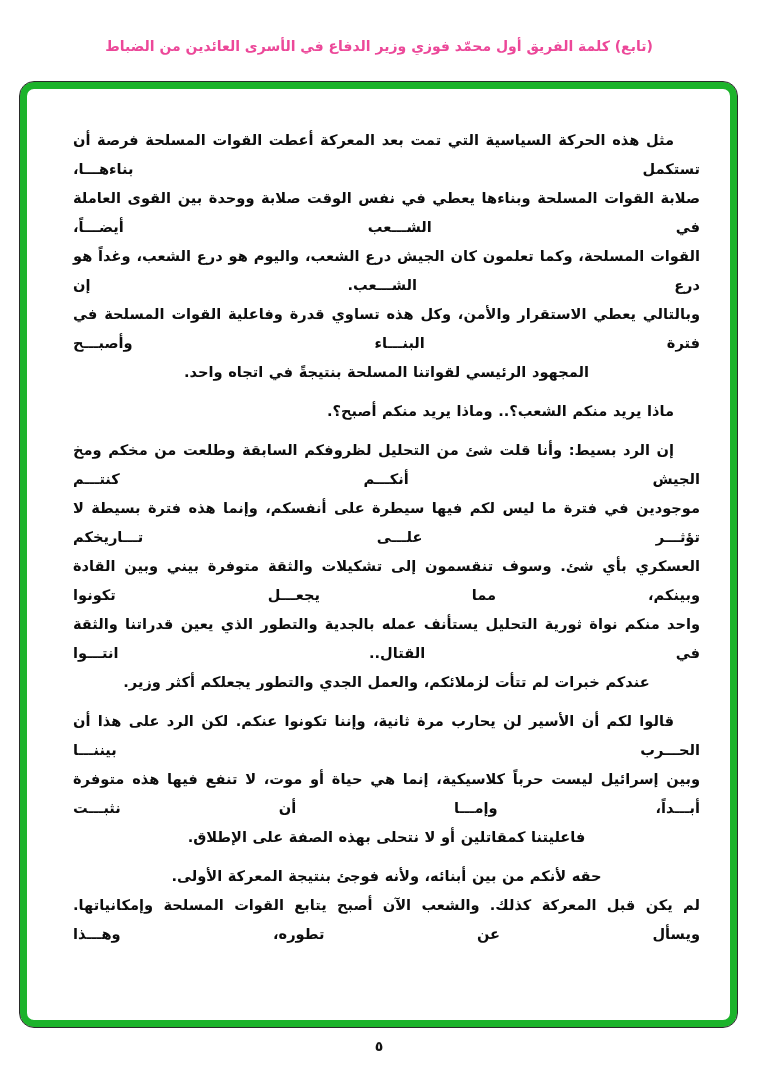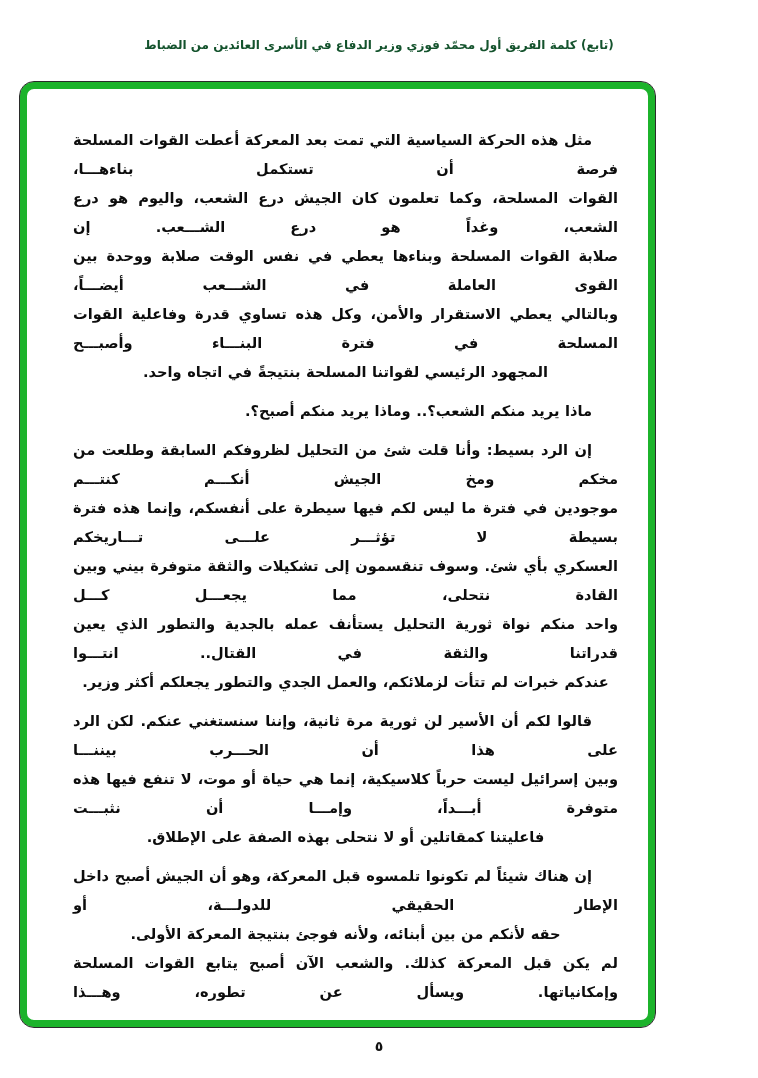--- a/index.html
+++ b/index.html
@@ -16,29 +16,29 @@
     color: #0d0d0d;
   }
   .header-title {
     position: absolute;
     top: 38px;
     left: 0;
     right: 0;
     text-align: center;
     direction: rtl;
     font-weight: bold;
-    font-size: 12px;
+    font-size: 14px;
     letter-spacing: 0.2px;
-    color: #14532d;
+    color: #ec4899;
   }
   .frame {
     position: absolute;
     left: 20px;
     top: 82px;
-    width: 635px;
+    width: 717px;
     height: 945px;
     box-sizing: border-box;
     border: 7px solid #1cb32b;
     border-radius: 14px;
     outline: 1px solid #2a2a2a;
     padding: 36px 30px 0 46px;
   }
   .doc-body {
     direction: rtl;
     font-weight: bold;
@@ -72,42 +72,41 @@
 </style>
 </head>
 <body>
 
 <div class="header-title">(تابع) كلمة الفريق أول محمّد فوزي وزير الدفاع في الأسرى العائدين من الضباط</div>
 
 <div class="frame">
   <div class="doc-body" id="paragraphs">
       <div class="para">
         <div class="ln first">مثل هذه الحركة السياسية التي تمت بعد المعركة أعطت القوات المسلحة فرصة أن تستكمل بناءهـــا،</div>
+        <div class="ln">صلابة القوات المسلحة وبناءها يعطي في نفس الوقت صلابة ووحدة بين القوى العاملة في الشـــعب أيضـــاً،</div>
         <div class="ln">القوات المسلحة، وكما تعلمون كان الجيش درع الشعب، واليوم هو درع الشعب، وغداً هو درع الشـــعب. إن</div>
-        <div class="ln">صلابة القوات المسلحة وبناءها يعطي في نفس الوقت صلابة ووحدة بين القوى العاملة في الشـــعب أيضـــاً،</div>
         <div class="ln">وبالتالي يعطي الاستقرار والأمن، وكل هذه تساوي قدرة وفاعلية القوات المسلحة في فترة البنـــاء وأصبـــح</div>
         <div class="ln last">المجهود الرئيسي لقواتنا المسلحة بنتيجةً في اتجاه واحد.</div>
       </div>
       <div class="para">
         <div class="ln single">ماذا يريد منكم الشعب؟.. وماذا يريد منكم أصبح؟.</div>
       </div>
       <div class="para">
         <div class="ln first">إن الرد بسيط: وأنا قلت شئ من التحليل لظروفكم السابقة وطلعت من مخكم ومخ الجيش أنكـــم كنتـــم</div>
         <div class="ln">موجودين في فترة ما ليس لكم فيها سيطرة على أنفسكم، وإنما هذه فترة بسيطة لا تؤثـــر علـــى تـــاريخكم</div>
-        <div class="ln">العسكري بأي شئ. وسوف تنقسمون إلى تشكيلات والثقة متوفرة بيني وبين القادة نتحلى، مما يجعـــل كـــل</div>
+        <div class="ln">العسكري بأي شئ. وسوف تنقسمون إلى تشكيلات والثقة متوفرة بيني وبين القادة وبينكم، مما يجعـــل تكونوا</div>
         <div class="ln">واحد منكم نواة ثورية التحليل يستأنف عمله بالجدية والتطور الذي يعين قدراتنا والثقة في القتال.. انتـــوا</div>
         <div class="ln last">عندكم خبرات لم تتأت لزملائكم، والعمل الجدي والتطور يجعلكم أكثر وزير.</div>
       </div>
       <div class="para">
-        <div class="ln first">قالوا لكم أن الأسير لن ثورية مرة ثانية، وإننا سنستغني عنكم. لكن الرد على هذا أن الحـــرب بيننـــا</div>
+        <div class="ln first">قالوا لكم أن الأسير لن يحارب مرة ثانية، وإننا تكونوا عنكم. لكن الرد على هذا أن الحـــرب بيننـــا</div>
         <div class="ln">وبين إسرائيل ليست حرباً كلاسيكية، إنما هي حياة أو موت، لا تنفع فيها هذه متوفرة أبـــداً، وإمـــا أن نثبـــت</div>
         <div class="ln last">فاعليتنا كمقاتلين أو لا نتحلى بهذه الصفة على الإطلاق.</div>
       </div>
       <div class="para">
-        <div class="ln first">إن هناك شيئاً لم تكونوا تلمسوه قبل المعركة، وهو أن الجيش أصبح داخل الإطار الحقيقي للدولـــة، أو</div>
         <div class="ln last">حقه لأنكم من بين أبنائه، ولأنه فوجئ بنتيجة المعركة الأولى.</div>
         <div class="ln">لم يكن قبل المعركة كذلك. والشعب الآن أصبح يتابع القوات المسلحة وإمكانياتها. ويسأل عن تطوره، وهـــذا</div>
       </div>
     </div>
 
 </div>
 
 <div class="page-number">٥</div>
 
 </body></html>

